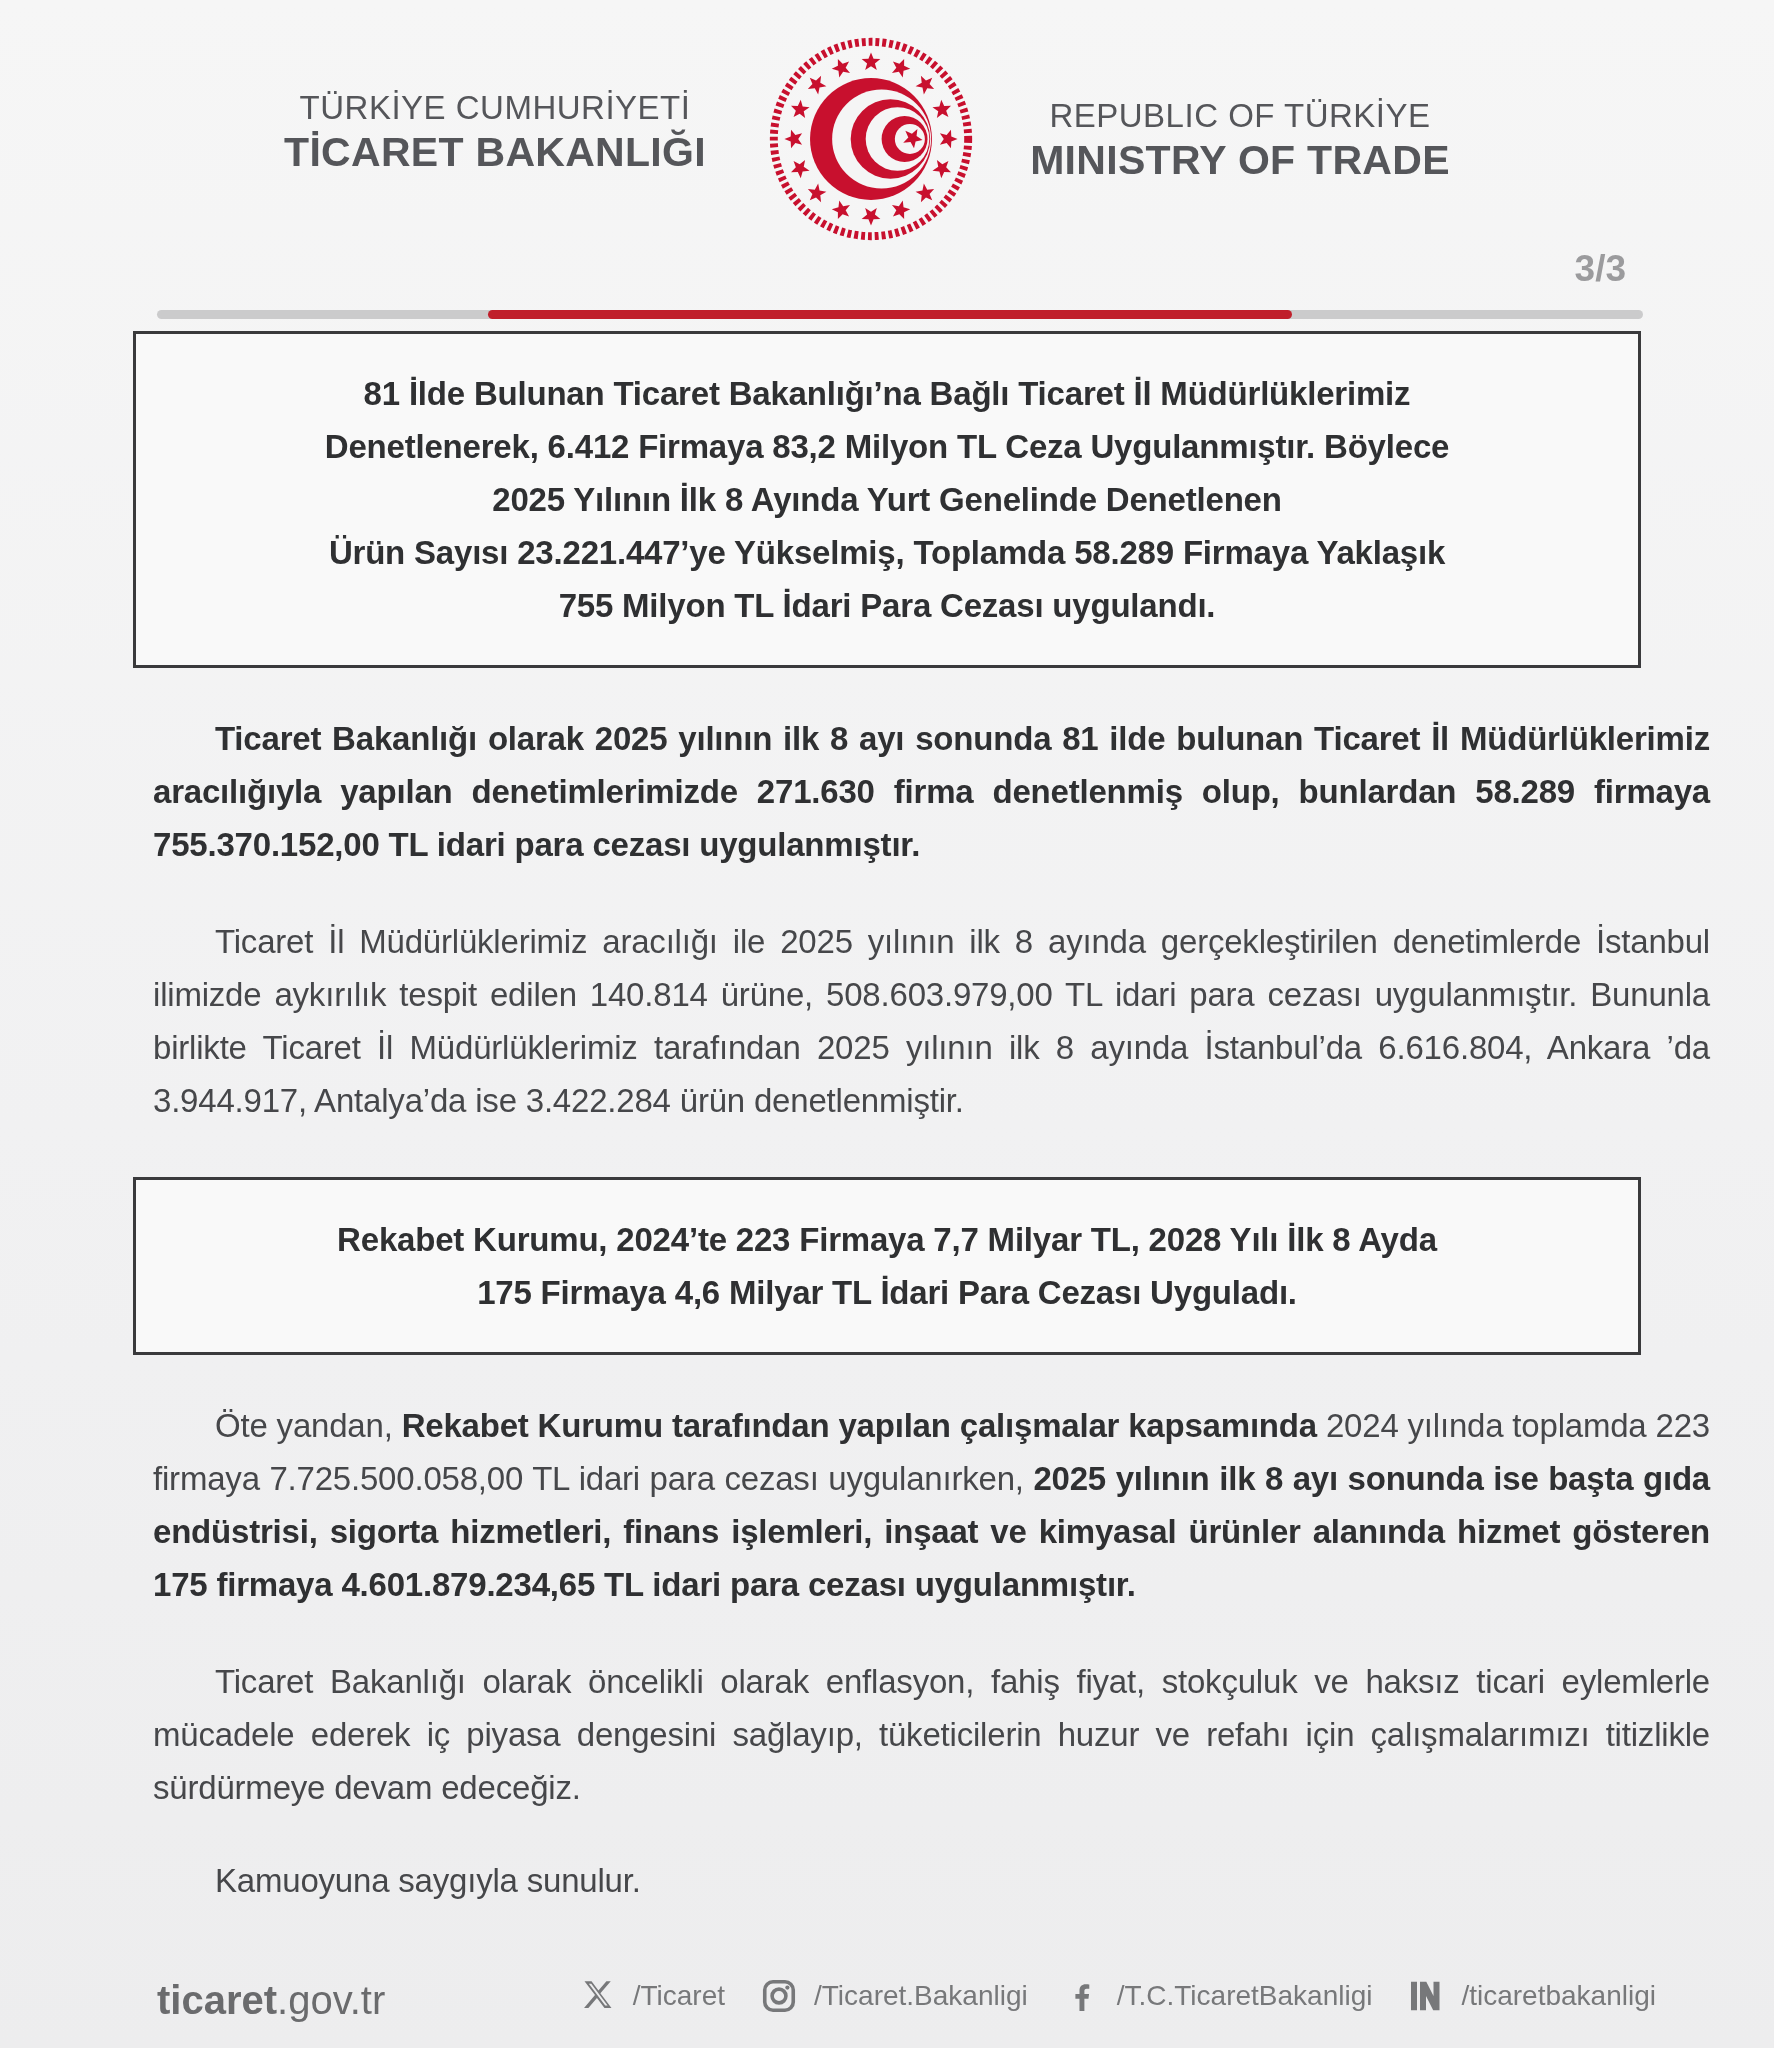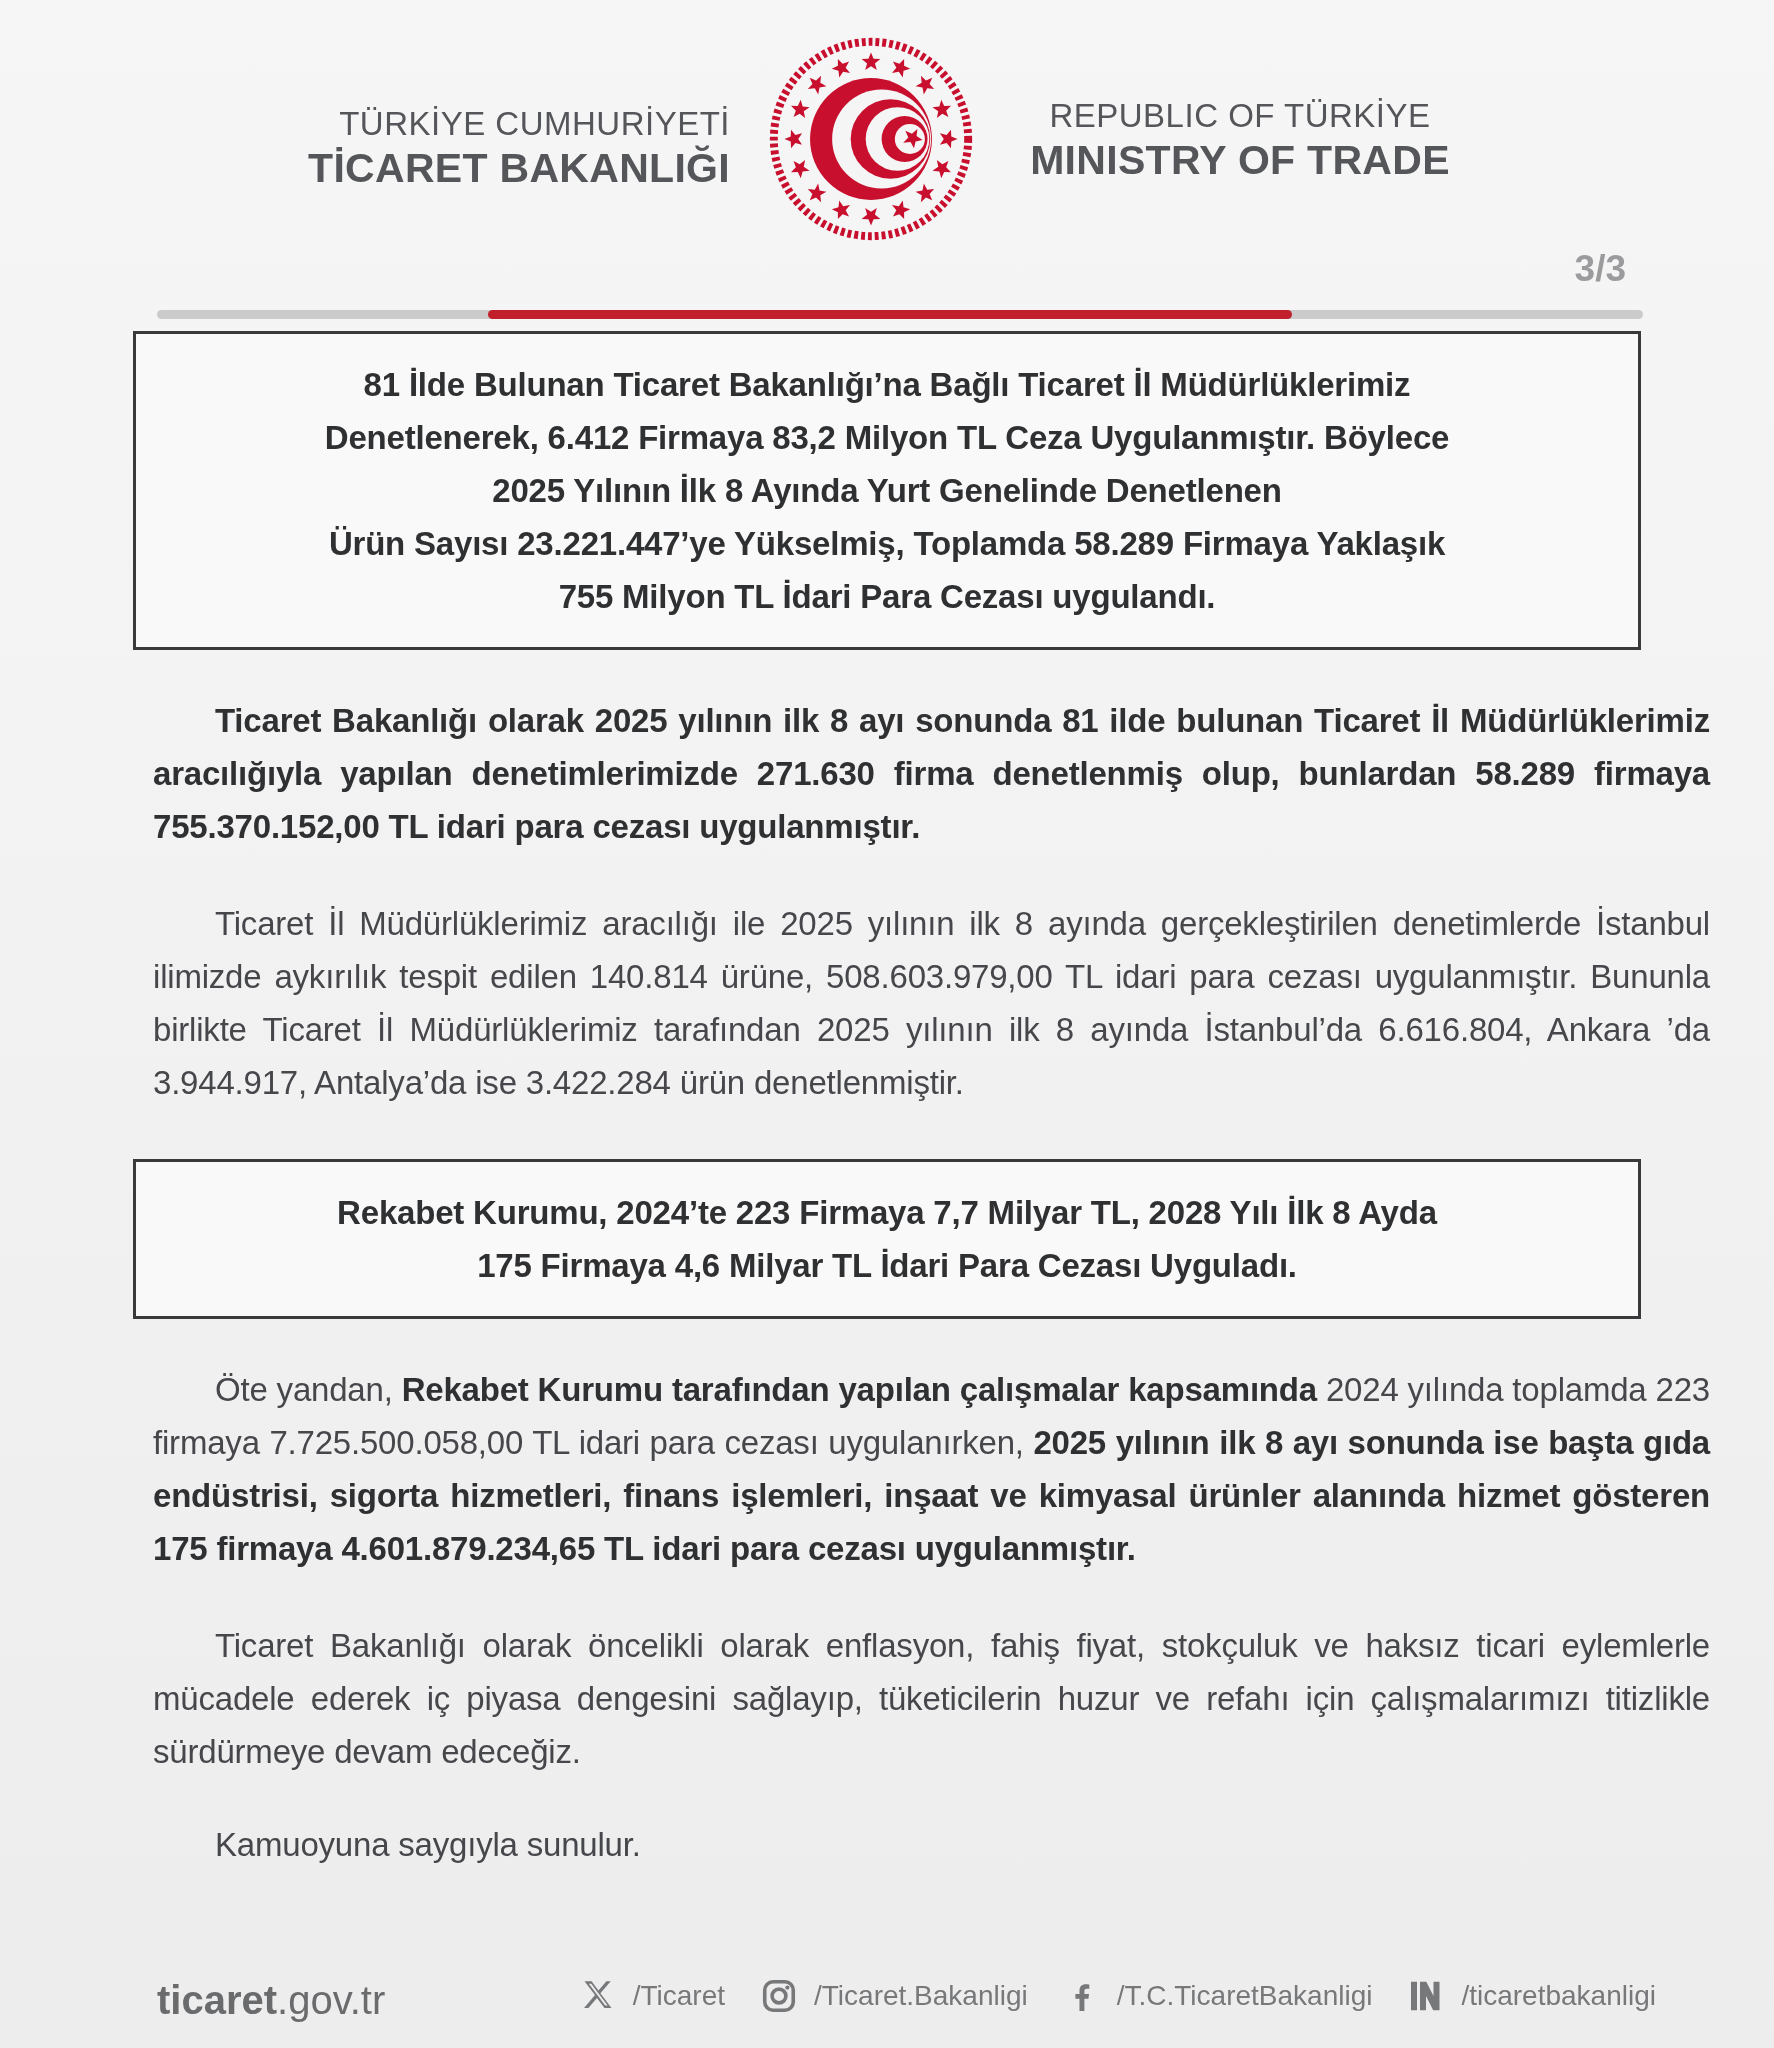--- a/index.html
+++ b/index.html
@@ -18,33 +18,33 @@
   html,body{margin:0;padding:0;}
   body{background:#e9e9e9;font-family:"Liberation Sans", sans-serif;}
   .page{
     position:relative;width:1774px;height:2048px;overflow:hidden;
     background:linear-gradient(180deg,#f6f6f6 0%,#f1f1f2 55%,#ededee 100%);
   }
   
   .org-title{position:absolute;text-align:center;color:var(--header-gray);}
   .org-title .line1{font-size:33px;font-weight:400;letter-spacing:.5px;line-height:40px;}
   .org-title .line2{font-size:41px;font-weight:700;letter-spacing:.3px;line-height:48px;}
-  .org-left{left:260px;top:104px;width:470px;text-align:right;}
+  .org-left{left:260px;top:88px;width:470px;}
   .org-right{left:1020px;top:96px;width:440px;}
   .logo-wrap{position:absolute;left:765px;top:33px;width:212px;height:212px;}
   .logo-wrap svg{display:block;width:212px;height:212px;}
   
   .page-indicator{position:absolute;top:248px;right:148px;font-size:37px;font-weight:700;color:var(--muted-gray);}
   .progress-track{position:absolute;left:157px;top:310px;width:1486px;height:9px;background:var(--bar-gray);border-radius:5px;}
   .progress-fill{position:absolute;left:22.3%;width:54.1%;height:9px;background:var(--accent-red);border-radius:5px;}
   
   .content{position:absolute;left:0;top:331px;width:1774px;}
   .title-box{
     margin:0 133px;border:3px solid var(--box-border);background:var(--box-bg);
-    padding:24px 28px;text-align:center;color:var(--text-dark);
+    padding:33px 28px;text-align:center;color:var(--text-dark);
     font-weight:700;font-size:33px;line-height:53px;letter-spacing:-.2px;
   }
   .title-box .box-line{white-space:nowrap;}
   .box2{margin-top:50px;}
   .para{
     margin:44px 64px 0 153px;
     font-size:33px;line-height:53px;color:var(--text-body);
     text-align:justify;text-indent:62px;letter-spacing:-.2px;
   }
   .para.bold{font-weight:700;color:var(--text-dark);}

